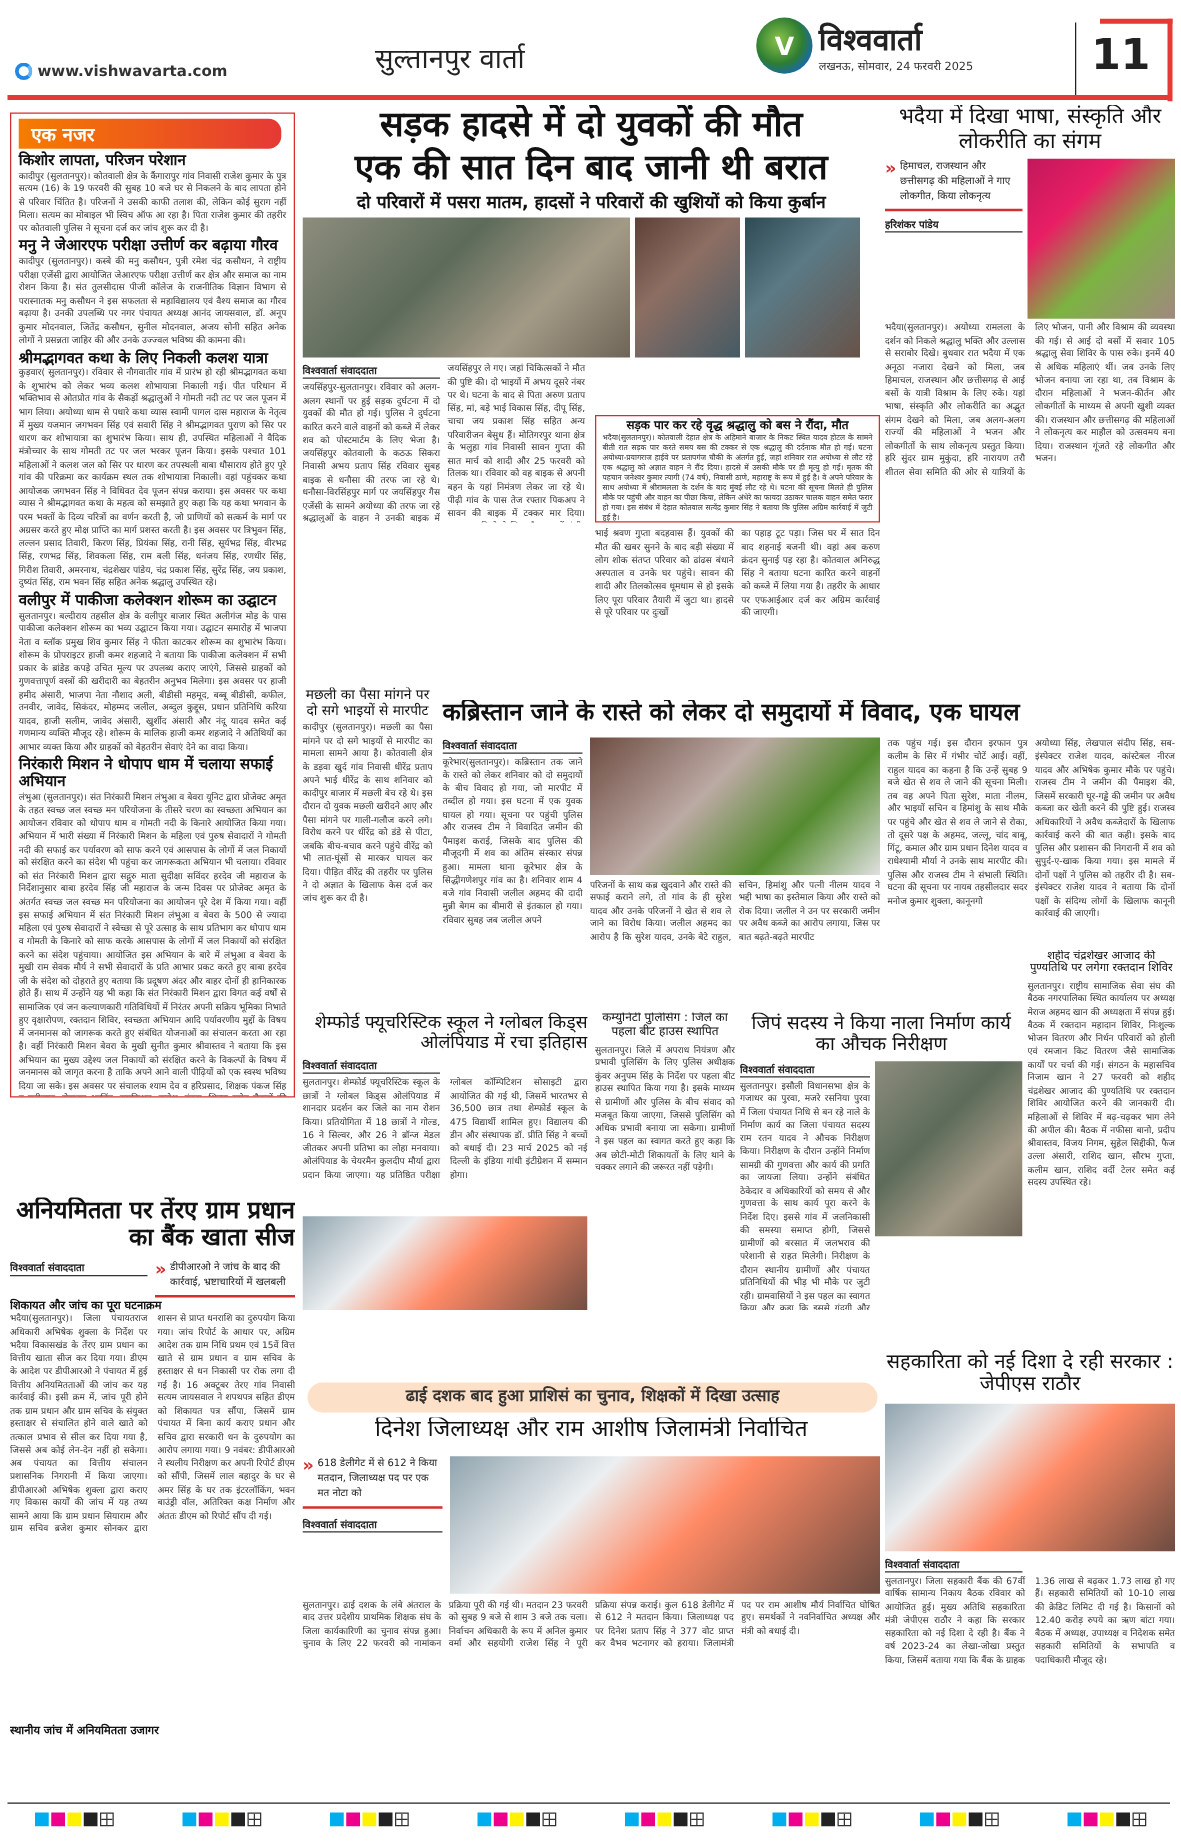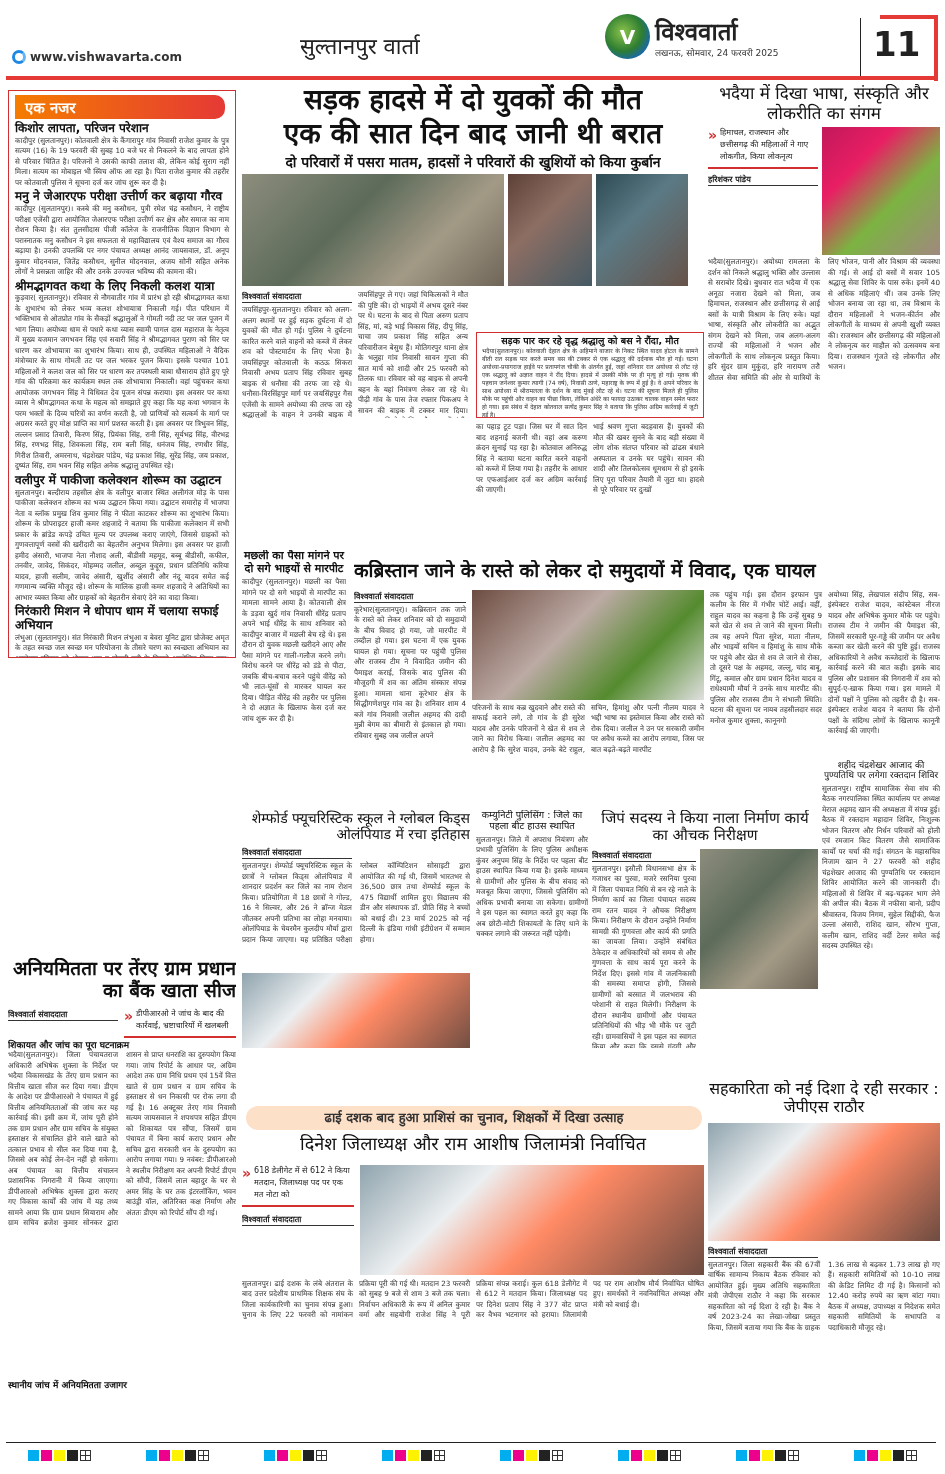--- a/index.html
+++ b/index.html
@@ -43,21 +43,21 @@
   </div>
   <div class="abs section-title">सुल्तानपुर वार्ता</div>
   <div class="abs logo">V</div>
   <div class="abs brand">विश्ववार्ता</div>
   <div class="abs dateline">लखनऊ,   सोमवार, 24 फरवरी 2025</div>
   <div class="abs pagebox"></div>
   <div class="abs pageno">11</div>
   <div class="abs redline"></div>
 </div>
 
-<div class="abs box" style="left:8px;top:90px;width:228px;height:568px;padding:4px 6px;overflow:hidden">
+<div class="abs box" style="left:8px;top:90px;width:228px;height:788px;padding:4px 6px;overflow:hidden">
   <div class="hdtag" style="width:210px;margin-bottom:3px">एक नजर</div>
   <div>
     <div class="h" style="font-size:12px">किशोर लापता, परिजन परेशान</div>
     <div class="t">कादीपुर (सुलतानपुर)। कोतवाली क्षेत्र के कैंगारापुर गांव निवासी राजेश कुमार के पुत्र सत्यम (16) के 19 फरवरी की सुबह 10 बजे घर से निकलने के बाद लापता होने से परिवार चिंतित है। परिजनों ने उसकी काफी तलाश की, लेकिन कोई सुराग नहीं मिला। सत्यम का मोबाइल भी स्विच ऑफ आ रहा है। पिता राजेश कुमार की तहरीर पर कोतवाली पुलिस ने सूचना दर्ज कर जांच शुरू कर दी है।</div>
   </div>
   <div style="margin-top:2px">
     <div class="h" style="font-size:12px">मनु ने जेआरएफ परीक्षा उत्तीर्ण कर बढ़ाया गौरव</div>
     <div class="t">कादीपुर (सुलतानपुर)। कस्बे की मनु कसौधन, पुत्री रमेश चंद्र कसौधन, ने राष्ट्रीय परीक्षा एजेंसी द्वारा आयोजित जेआरएफ परीक्षा उत्तीर्ण कर क्षेत्र और समाज का नाम रोशन किया है। संत तुलसीदास पीजी कॉलेज के राजनीतिक विज्ञान विभाग से परास्नातक मनु कसौधन ने इस सफलता से महाविद्यालय एवं वैश्य समाज का गौरव बढ़ाया है। उनकी उपलब्धि पर नगर पंचायत अध्यक्ष आनंद जायसवाल, डॉ. अनूप कुमार मोदनवाल, जितेंद्र कसौधन, सुनील मोदनवाल, अजय सोनी सहित अनेक लोगों ने प्रसन्नता जाहिर की और उनके उज्ज्वल भविष्य की कामना की।</div>
   </div>
   <div style="margin-top:2px">
@@ -91,41 +91,41 @@
     <div class="t" style="width:110px">जयसिंहपुर ले गए। जहां चिकित्सकों ने मौत की पुष्टि की। दो भाइयों में अभय दूसरे नंबर पर थे। घटना के बाद से पिता अरुण प्रताप सिंह, मां, बड़े भाई विकास सिंह, दीपू सिंह, चाचा जय प्रकाश सिंह सहित अन्य परिवारीजन बेसुध हैं। मोतिगरपुर थाना क्षेत्र के भलुहा गांव निवासी सावन गुप्ता की सात मार्च को शादी और 25 फरवरी को तिलक था। रविवार को वह बाइक से अपनी बहन के यहां निमंत्रण लेकर जा रहे थे। पीढ़ी गांव के पास तेज रफ्तार पिकअप ने सावन की बाइक में टक्कर मार दिया। सड़क पर गिरने से सिर और हाथ में गंभीर चोट आ गई। आनन-फानन में लोग घायल को लेकर सामुदायिक स्वास्थ्य केंद्र जयसिंहपुर पहुंचे। जहां चिकित्सकों ने सावन को मृत घोषित कर दिया। छोटे बेटे की मौत से पिता पवन गुप्ता, मां व बड़े</div>
   </div>
 </div>
 
 <div class="abs box" style="left:476px;top:332px;width:228px;height:86px;padding:3px 5px;overflow:hidden">
   <div class="h" style="font-size:9.5px;text-align:center">सड़क पार कर रहे वृद्ध श्रद्धालु को बस ने रौंदा, मौत</div>
   <div class="t" style="font-size:6px;line-height:8px">भदैया(सुलतानपुर)। कोतवाली देहात क्षेत्र के अहिमाने बाजार के निकट स्थित यादव होटल के सामने बीती रात सड़क पार करते समय बस की टक्कर से एक श्रद्धालु की दर्दनाक मौत हो गई। घटना अयोध्या-प्रयागराज हाईवे पर प्रतापगंज चौकी के अंतर्गत हुई, जहां शनिवार रात अयोध्या से लौट रहे एक श्रद्धालु को अज्ञात वाहन ने रौंद दिया। हादसे में उसकी मौके पर ही मृत्यु हो गई। मृतक की पहचान जनेश्वर कुमार त्यागी (74 वर्ष), निवासी ठाणे, महाराष्ट्र के रूप में हुई है। वे अपने परिवार के साथ अयोध्या में श्रीरामलला के दर्शन के बाद मुंबई लौट रहे थे। घटना की सूचना मिलते ही पुलिस मौके पर पहुंची और वाहन का पीछा किया, लेकिन अंधेरे का फायदा उठाकर चालक वाहन समेत फरार हो गया। इस संबंध में देहात कोतवाल सत्येंद्र कुमार सिंह ने बताया कि पुलिस अग्रिम कार्रवाई में जुटी हुई है।</div>
 </div>
 
 <div class="abs" style="left:476px;top:422px;width:228px;height:100px;display:flex;gap:6px;overflow:hidden">
+  <div class="t" style="width:111px">भाई श्रवण गुप्ता बदहवास हैं। युवकों की मौत की खबर सुनने के बाद बड़ी संख्या में लोग शोक संतप्त परिवार को ढांढस बंधाने अस्पताल व उनके घर पहुंचे। सावन की शादी और तिलकोत्सव धूमधाम से हो इसके लिए पूरा परिवार तैयारी में जुटा था। हादसे से पूरे परिवार पर दुःखों</div>
   <div class="t" style="width:111px">का पहाड़ टूट पड़ा। जिस घर में सात दिन बाद शहनाई बजनी थी। वहां अब करुण क्रंदन सुनाई पड़ रहा है। कोतवाल अनिरुद्ध सिंह ने बताया घटना कारित करने वाहनों को कब्जे में लिया गया है। तहरीर के आधार पर एफआईआर दर्ज कर अग्रिम कार्रवाई की जाएगी।</div>
-  <div class="t" style="width:111px">भाई श्रवण गुप्ता बदहवास हैं। युवकों की मौत की खबर सुनने के बाद बड़ी संख्या में लोग शोक संतप्त परिवार को ढांढस बंधाने अस्पताल व उनके घर पहुंचे। सावन की शादी और तिलकोत्सव धूमधाम से हो इसके लिए पूरा परिवार तैयारी में जुटा था। हादसे से पूरे परिवार पर दुःखों</div>
 </div>
 
 <div class="abs" style="left:708px;top:84px;width:232px;height:500px;overflow:hidden">
   <div class="h" style="font-size:17px;text-align:center;font-weight:normal">भदैया में दिखा भाषा, संस्कृति और लोकरीति का संगम</div>
   <div style="display:flex;gap:4px;margin-top:4px">
     <div style="width:110px">
       <div style="display:flex;gap:3px;border-bottom:2px solid #d32f2f;padding-bottom:4px">
         <span class="chev">»</span>
         <span style="font-size:8px;line-height:12px">हिमाचल, राजस्थान और छत्तीसगढ़ की महिलाओं ने गाए लोकगीत, किया लोकनृत्य</span>
       </div>
       <div class="byline" style="margin-top:4px">हरिशंकर पांडेय</div>
     </div>
     <div class="img2" style="width:118px;height:128px"></div>
   </div>
   <div class="t col" style="margin-top:2px;height:330px">भदैया(सुलतानपुर)। अयोध्या रामलला के दर्शन को निकले श्रद्धालु भक्ति और उल्लास से सराबोर दिखे। बुधवार रात भदैया में एक अनूठा नजारा देखने को मिला, जब हिमाचल, राजस्थान और छत्तीसगढ़ से आई बसों के यात्री विश्राम के लिए रुके। यहां भाषा, संस्कृति और लोकरीति का अद्भुत संगम देखने को मिला, जब अलग-अलग राज्यों की महिलाओं ने भजन और लोकगीतों के साथ लोकनृत्य प्रस्तुत किया। हरि सुंदर ग्राम मुकुंदा, हरि नारायण तरौ शीतल सेवा समिति की ओर से यात्रियों के लिए भोजन, पानी और विश्राम की व्यवस्था की गई। से आई दो बसों में सवार 105 श्रद्धालु सेवा शिविर के पास रुके। इनमें 40 से अधिक महिलाएं थीं। जब उनके लिए भोजन बनाया जा रहा था, तब विश्राम के दौरान महिलाओं ने भजन-कीर्तन और लोकगीतों के माध्यम से अपनी खुशी व्यक्त की। राजस्थान और छत्तीसगढ़ की महिलाओं ने लोकनृत्य कर माहौल को उत्सवमय बना दिया। राजस्थान गूंजते रहे लोकगीत और भजन।</div>
 </div>
 
 <div class="abs" style="left:242px;top:550px;width:104px;height:260px;overflow:hidden">
-  <div class="h" style="font-size:11px;text-align:center;font-weight:bold">मछली का पैसा मांगने पर दो सगे भाइयों से मारपीट</div>
+  <div class="h" style="font-size:11px;text-align:center;font-weight:normal">मछली का पैसा मांगने पर दो सगे भाइयों से मारपीट</div>
   <div class="t" style="margin-top:2px">कादीपुर (सुलतानपुर)। मछली का पैसा मांगने पर दो सगे भाइयों से मारपीट का मामला सामने आया है। कोतवाली क्षेत्र के डड़वा खुर्द गांव निवासी धीरेंद्र प्रताप अपने भाई धीरेंद्र के साथ शनिवार को कादीपुर बाजार में मछली बेच रहे थे। इस दौरान दो युवक मछली खरीदने आए और पैसा मांगने पर गाली-गलौज करने लगे। विरोध करने पर धीरेंद्र को डंडे से पीटा, जबकि बीच-बचाव करने पहुंचे वीरेंद्र को भी लात-घूंसों से मारकर घायल कर दिया। पीड़ित वीरेंद्र की तहरीर पर पुलिस ने दो अज्ञात के खिलाफ केस दर्ज कर जांच शुरू कर दी है।</div>
 </div>
 
 <div class="abs" style="left:354px;top:560px;width:586px;height:246px;overflow:hidden">
   <div class="h" style="font-size:19px">कब्रिस्तान जाने के रास्ते को लेकर दो समुदायों में विवाद, एक घायल</div>
   <div style="display:flex;gap:6px;margin-top:8px">
     <div style="width:112px">
       <div class="byline">विश्ववार्ता संवाददाता</div>
       <div class="t">कूरेभार(सुलतानपुर)। कब्रिस्तान तक जाने के रास्ते को लेकर शनिवार को दो समुदायों के बीच विवाद हो गया, जो मारपीट में तब्दील हो गया। इस घटना में एक युवक घायल हो गया। सूचना पर पहुंची पुलिस और राजस्व टीम ने विवादित जमीन की पैमाइश कराई, जिसके बाद पुलिस की मौजूदगी में शव का अंतिम संस्कार संपन्न हुआ। मामला थाना कूरेभार क्षेत्र के सिद्धीगणेशपुर गांव का है। शनिवार शाम 4 बजे गांव निवासी जलील अहमद की दादी मुन्नी बेगम का बीमारी से इंतकाल हो गया। रविवार सुबह जब जलील अपने</div>
     </div>

